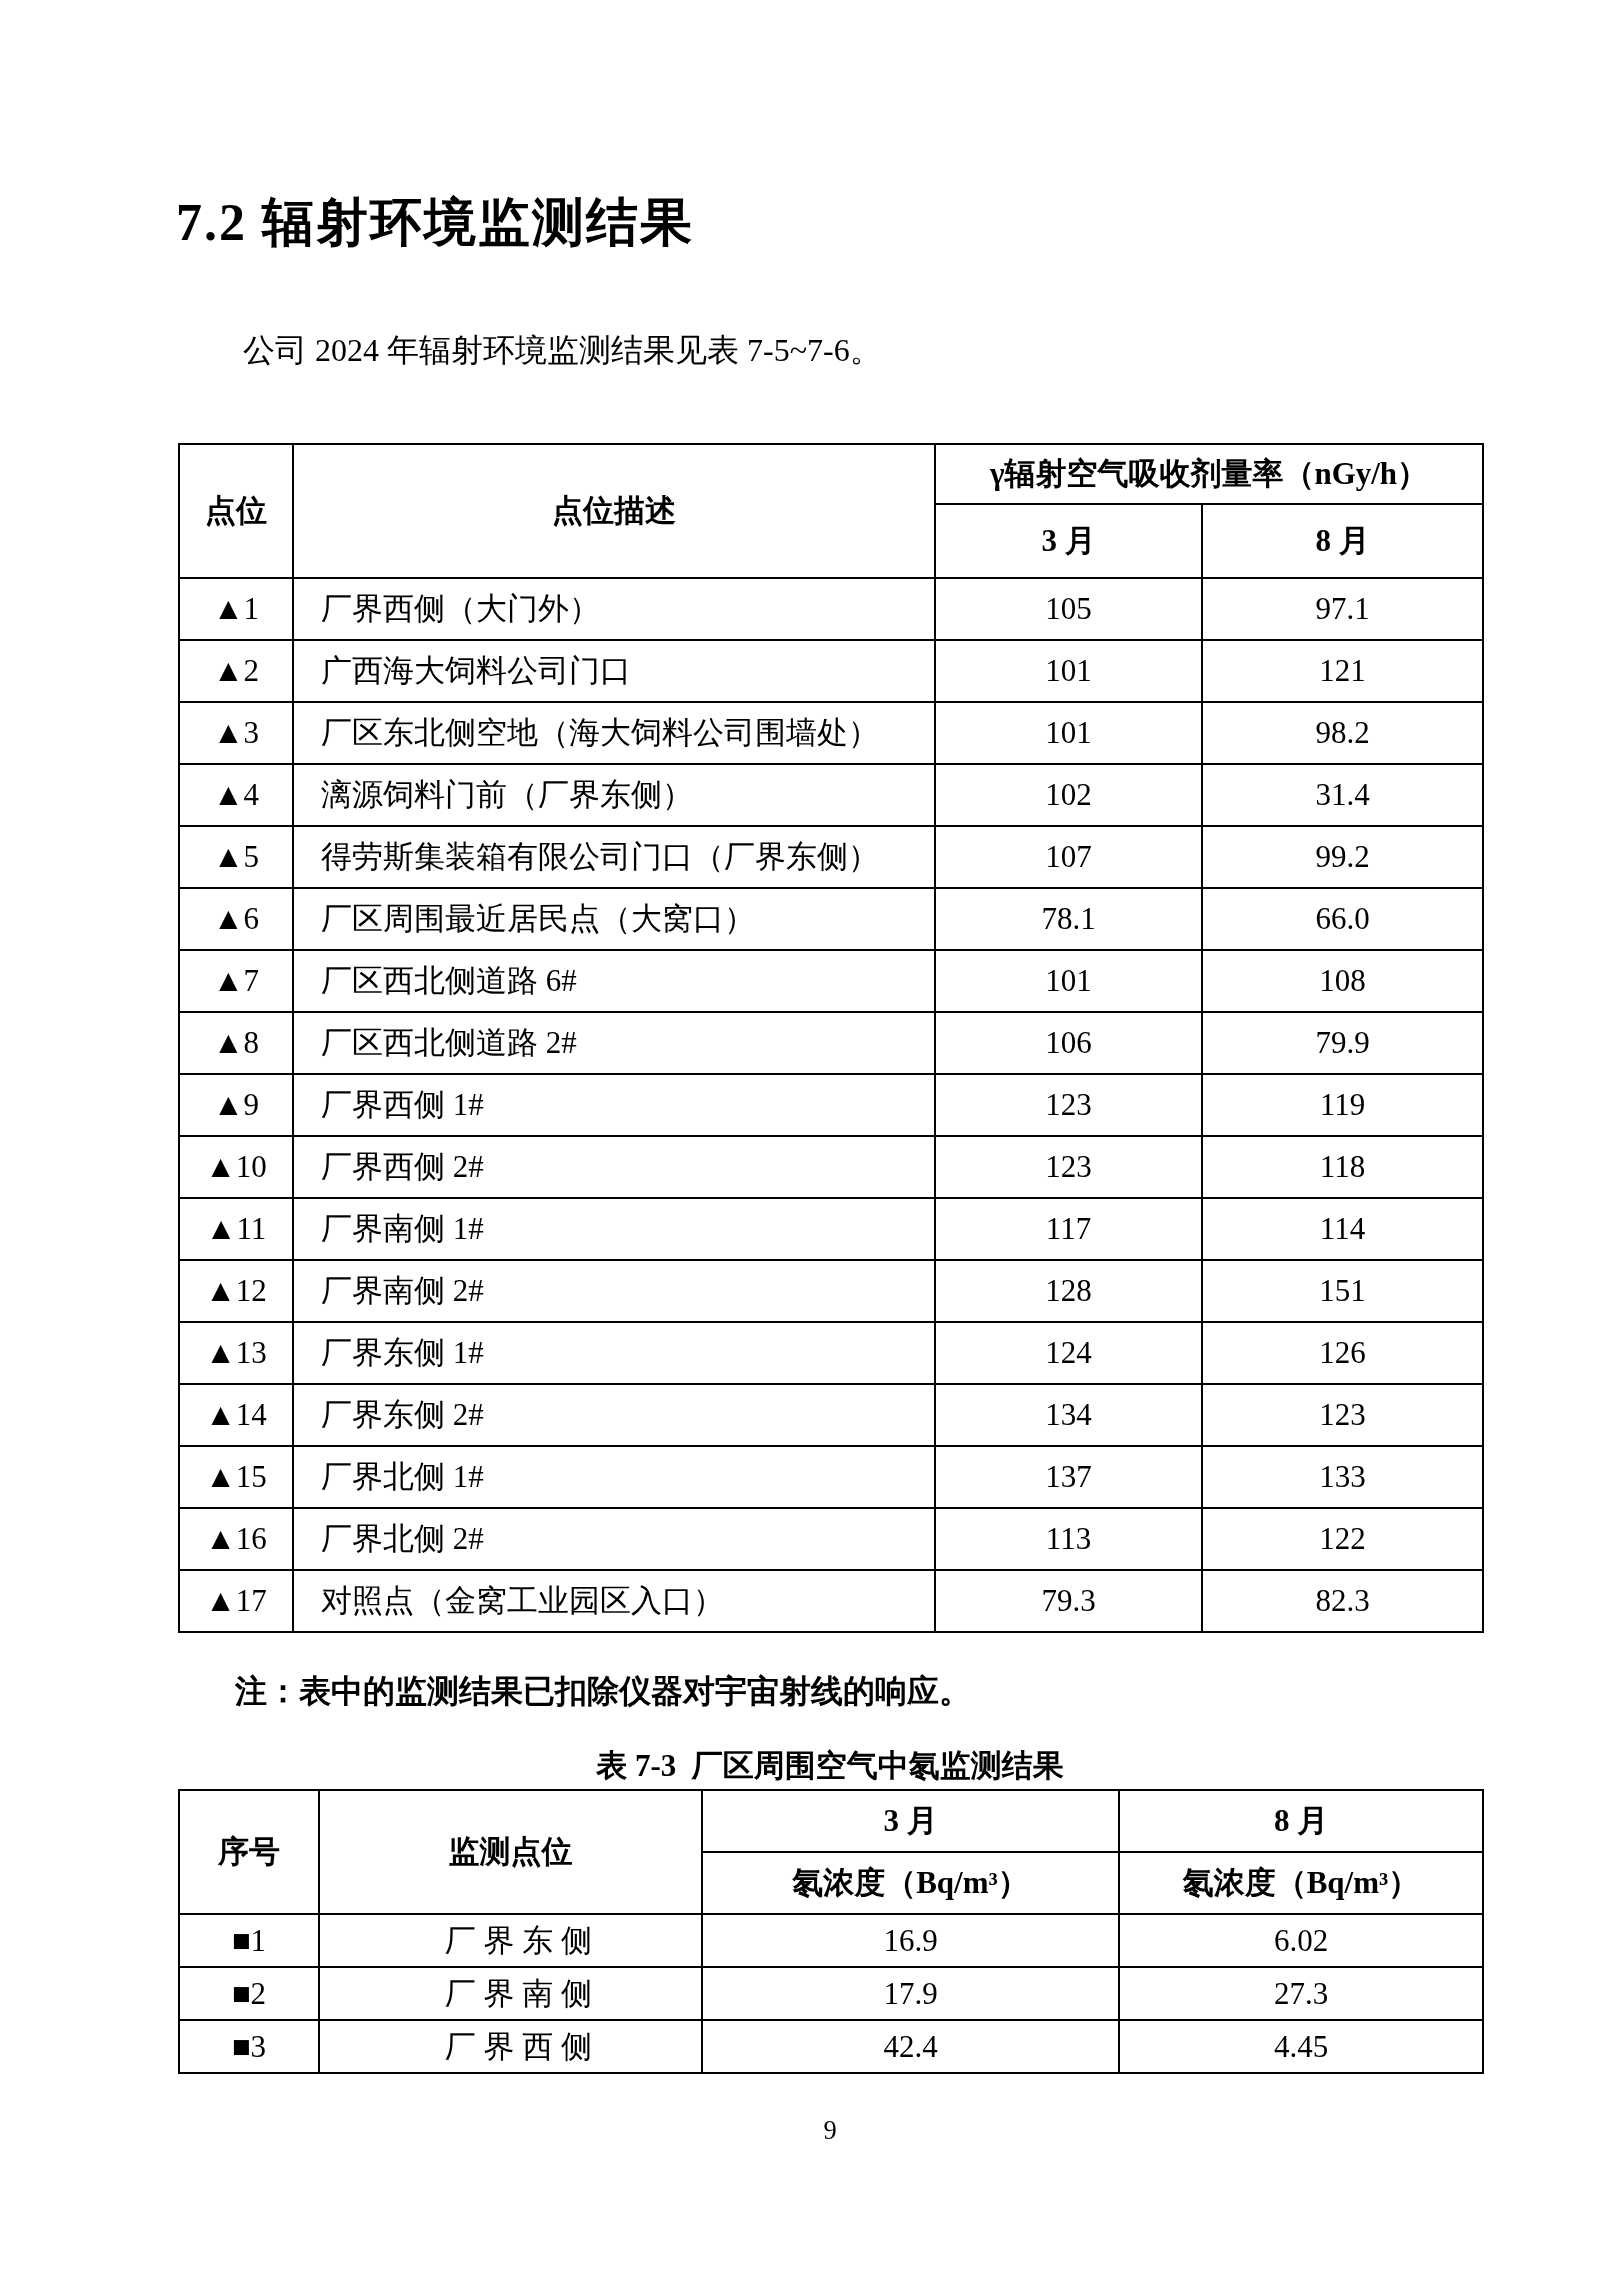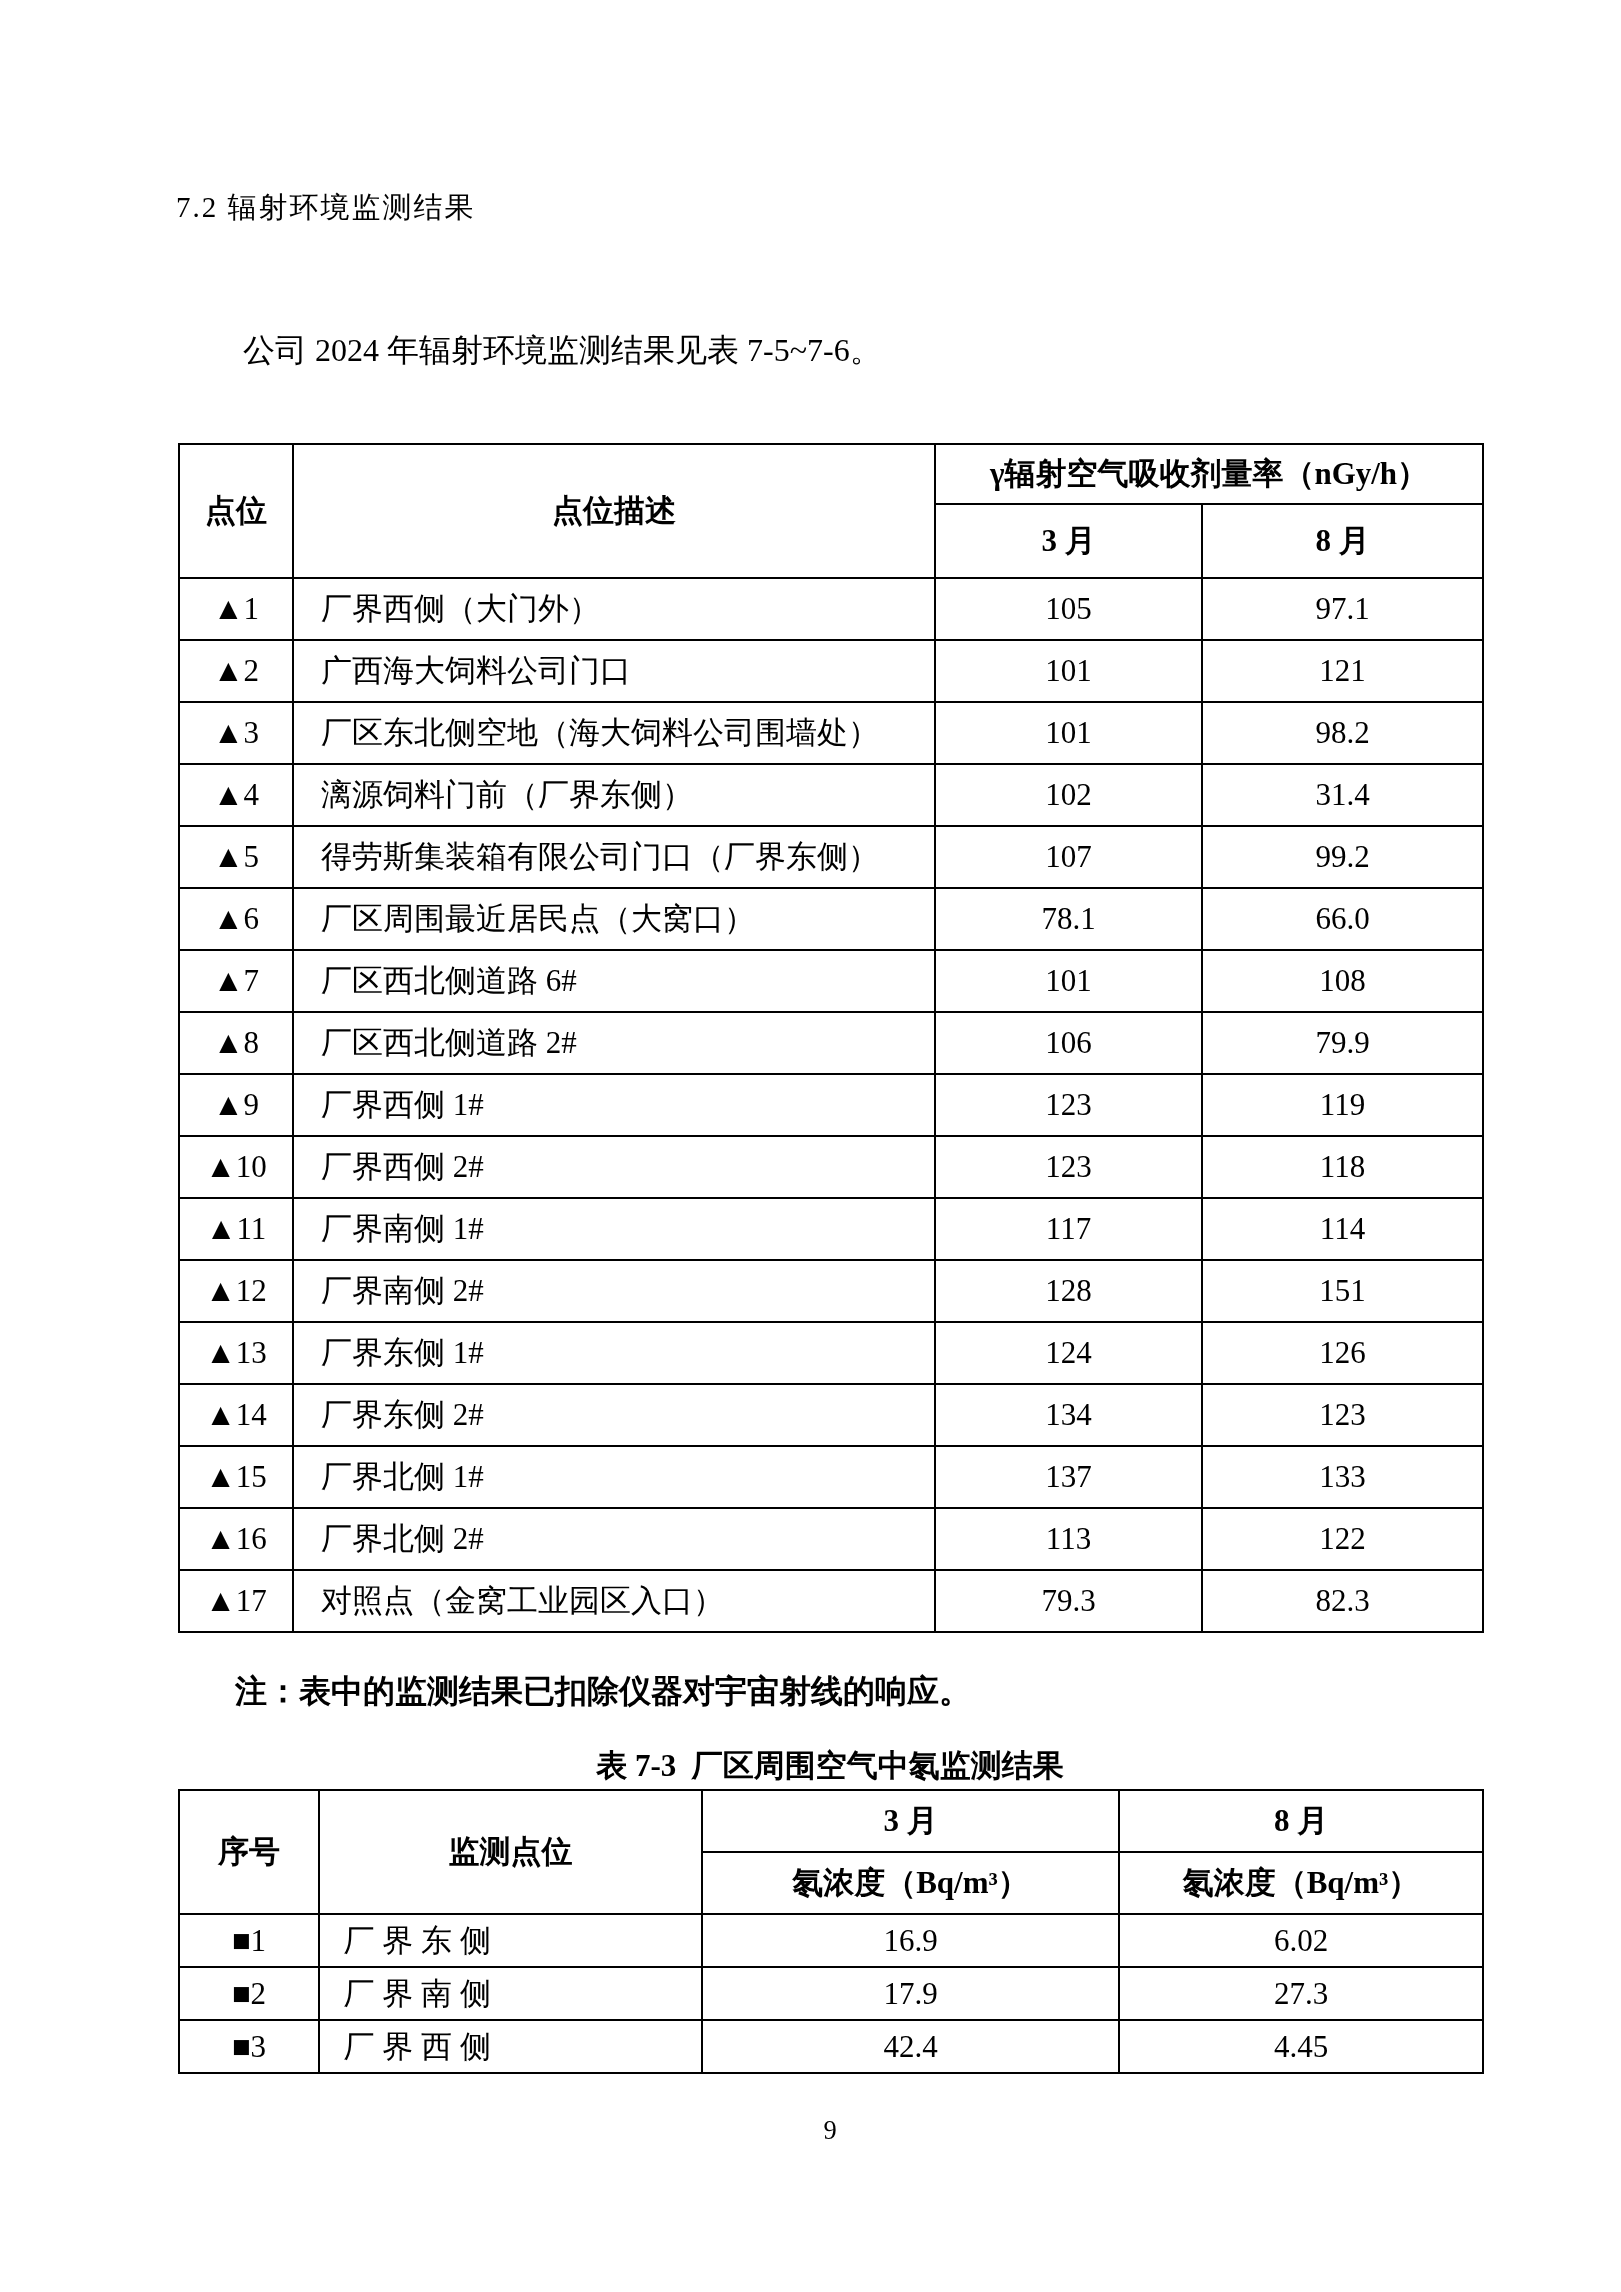--- a/index.html
+++ b/index.html
@@ -7,21 +7,21 @@
     position:relative;
     width:1621px;
     height:2293px;
     background:#ffffff;
     color:#000;
     font-family:"Liberation Serif","DejaVu Serif",serif;
     overflow:hidden;
   }
   .heading{
     position:absolute;left:176px;top:188px;
-    font-size:29px;font-weight:normal;letter-spacing:2px;
+    font-size:52px;font-weight:bold;letter-spacing:2px;
     white-space:pre;
   }
   .intro{
     position:absolute;left:243px;top:329px;
     font-size:32px;white-space:pre;
   }
   .caption{
     position:absolute;left:178px;width:1304px;
     text-align:center;font-size:31px;font-weight:bold;
     white-space:pre;
@@ -45,21 +45,21 @@
     overflow:hidden;
   }
   th{font-weight:bold;}
   .t72 .c-group{height:58px;}
   .t72 .c-month{height:72px;}
   .t72 td{height:60px;}
   .t73 .c-month{height:60px;}
   .t73 .c-conc{height:60px;}
   .t73 td{height:51px;}
   td.cell-desc{text-align:left;padding-left:27px;}
-  td.cell-site{text-align:left;padding-left:23.5px;letter-spacing:7.8px;}
+  td.cell-site{text-align:center;padding-left:23.5px;letter-spacing:7.8px;}
   .note{
     position:absolute;left:235px;top:1670px;
     font-size:32px;font-weight:bold;white-space:pre;
   }
   .pagenum{
     position:absolute;left:178px;top:2115px;width:1304px;
     text-align:center;font-size:26.5px;
   }
 </style>
 </head>

